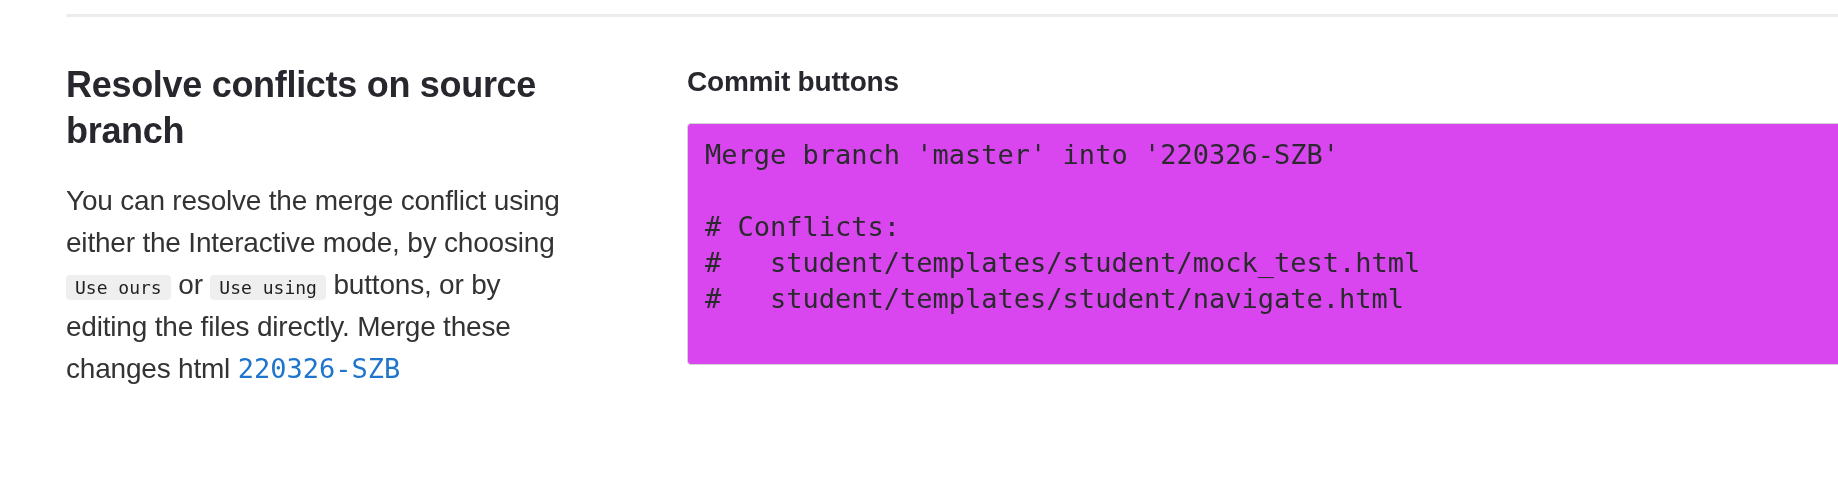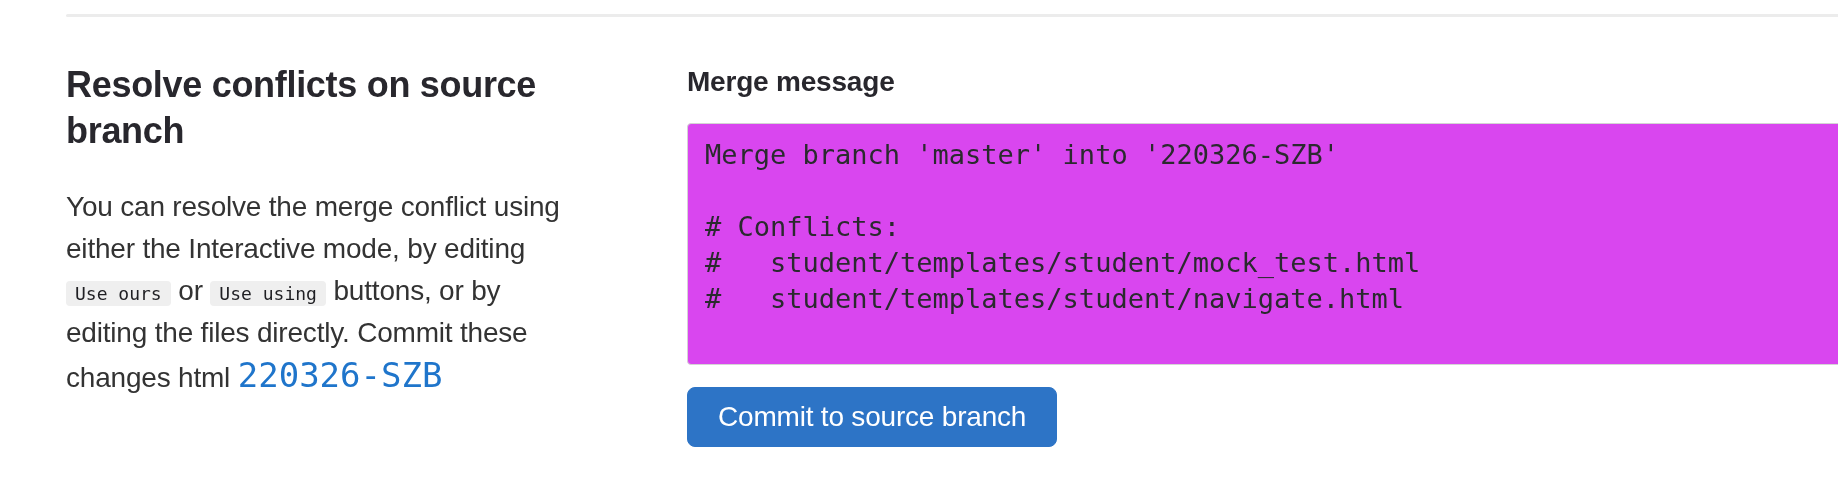--- a/index.html
+++ b/index.html
@@ -18,31 +18,31 @@
     background:var(--divider); border-radius:2px;
   }
   
   .left-panel{position:absolute; left:22px; top:0; width:540px;}
   .page-title{
     position:absolute; left:0; top:62px; width:520px; margin:0;
     font-size:36px; line-height:46px; font-weight:700; color:var(--heading);
     letter-spacing:-0.3px;
   }
   .description{
-    position:absolute; left:0; top:186px; width:540px;
+    position:absolute; left:0; top:180px; width:540px;
     font-size:28px; line-height:42px; color:#333; letter-spacing:-0.2px;
   }
   .desc-line{white-space:nowrap; height:42px;}
   .code-chip{
     font-family:"DejaVu Sans Mono", monospace; font-size:18px; color:#1f1f23;
     background:var(--chip-bg); border-radius:4px; padding:2px 9px;
     letter-spacing:0;
   }
   .branch-link{
-    font-family:"DejaVu Sans Mono", monospace; font-size:34px;
+    font-family:"DejaVu Sans Mono", monospace; font-size:27px;
     color:var(--link); text-decoration:none; letter-spacing:0;
   }
   
   .commit-form{position:absolute; left:643px; top:0; width:1175px;}
   .commit-label{
     position:absolute; left:0; top:66px; font-size:28px; font-weight:700;
     color:var(--heading); letter-spacing:-0.2px; white-space:nowrap;
   }
   .textarea-wrap{position:absolute; left:0; top:123px; width:1175px; height:235px;}
   .commit-textarea{
@@ -81,41 +81,40 @@
 <body>
 
 <div class="page">
 
   <div class="top-divider"></div>
 
   <div class="left-panel">
     <h3 class="page-title">Resolve conflicts on source branch</h3>
     <div class="description">
       <div class="desc-line"><span>You can resolve the merge conflict using</span></div>
-      <div class="desc-line"><span>either the Interactive mode, by editing</span></div>
+      <div class="desc-line"><span>either the Interactive mode, by choosing</span></div>
       <div class="desc-line"><span class="code-chip">Use ours</span><span> or </span><span class="code-chip">Use using</span><span> buttons, or by</span></div>
-      <div class="desc-line"><span>editing the files directly. Commit these</span></div>
+      <div class="desc-line"><span>editing the files directly. Merge these</span></div>
       <div class="desc-line"><span>changes html </span><a href="#" class="branch-link">220326-SZB</a></div>
     </div>
   </div>
 
   <div class="commit-form">
-    <div class="commit-label">Merge message</div>
+    <div class="commit-label">Commit buttons</div>
 
     <div class="textarea-wrap">
       <textarea class="commit-textarea" spellcheck="false" style="">Merge branch 'master' into '220326-SZB'
 
 # Conflicts:
 #   student/templates/student/mock_test.html
 #   student/templates/student/navigate.html</textarea>
       <svg class="resize-grip" viewBox="0 0 16 16">
         <line x1="4" y1="15" x2="15" y2="4" stroke="#8a8a8a" stroke-width="1.6"></line>
         <line x1="10" y1="15" x2="15" y2="10" stroke="#8a8a8a" stroke-width="1.6"></line>
       </svg>
     </div>
 
     <div class="btn-row">
-      <button class="btn btn-primary">Commit to source branch</button>
     </div>
   </div>
 
 
 </div>
 
 </body></html>

